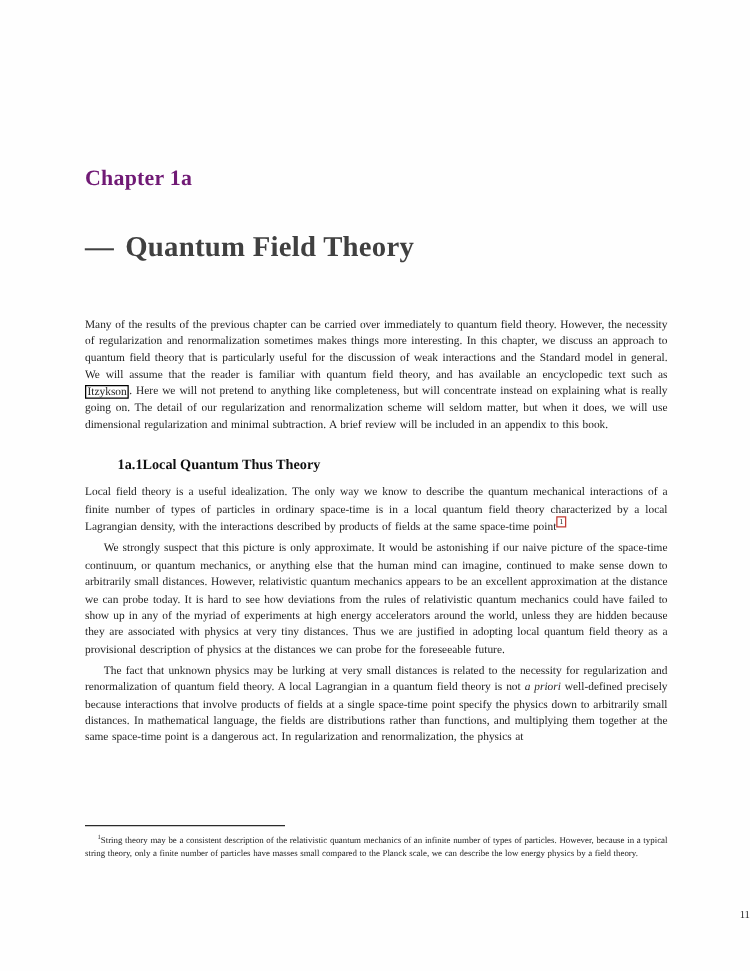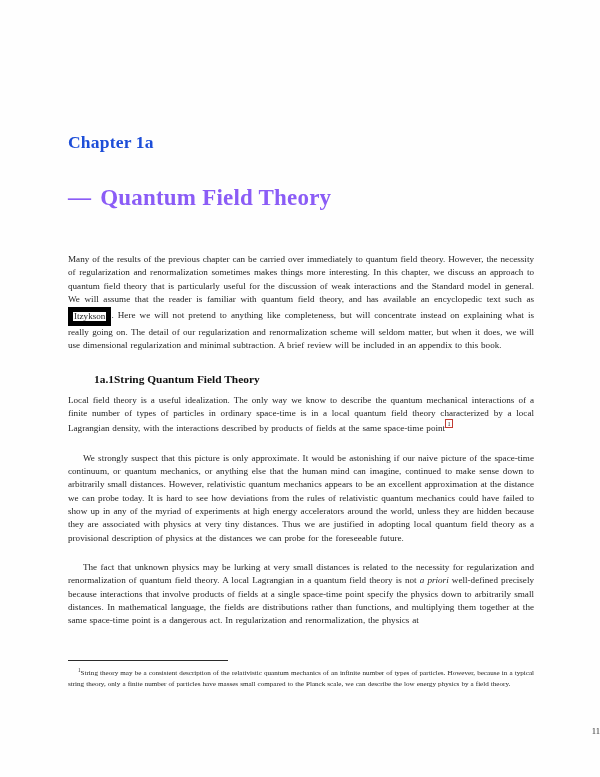--- a/index.html
+++ b/index.html
@@ -27,29 +27,29 @@
     position: absolute;
     left: 68px;
     top: 132px;
     width: 466px;
   }
 
   .chapter-label {
     font-size: 17.5px;
     font-weight: bold;
     letter-spacing: 0.2px;
-    color: #1d4ed8;
+    color: #701a75;
     margin: 0 0 32px 0;
     font-family: "Liberation Serif", "DejaVu Serif", serif;
   }
 
   .chapter-title {
     font-size: 23px;
     font-weight: bold;
-    color: #8b5cf6;
+    color: #404040;
     margin: 0 0 42px 0;
     letter-spacing: 0.2px;
     white-space: nowrap;
   }
   .chapter-title .emdash {
     display: inline-block;
     margin-right: 9px;
   }
 
   p.body-par {
@@ -59,39 +59,39 @@
     text-justify: inter-word;
     margin: 0;
     color: #1d1d1d;
     letter-spacing: 0.01px;
     word-spacing: 0.55px;
   }
   p.body-par.indent {
     text-indent: 15px;
   }
   p.body-par + p.body-par {
-    margin-top: 16px;
+    margin-top: 4px;
   }
 
   .sec-heading {
     font-size: 11.4px;
     font-weight: bold;
     color: #101010;
     margin: 20px 0 9px 0;
   }
   .sec-heading .sec-num {
     display: inline-block;
     min-width: 46px;
     text-align: right;
   }
 
   
   .cite-box {
     display: inline-block;
-    border: 5px solid #000000;
+    border: 1px solid #000000;
     padding: 0 1px;
     line-height: 9.5px;
     color: #1d1d1d;
     position: relative;
     top: 0.5px;
   }
 
   
   .fn-ref {
     display: inline-block;
@@ -151,21 +151,21 @@
   <div class="content">
 
     <h1 class="chapter-label">Chapter 1a</h1>
 
     <h2 class="chapter-title">
       <span class="emdash">—</span><span>Quantum Field Theory</span>
     </h2>
 
     <p class="body-par"><span>Many of the results of the previous chapter can be carried over immediately to quantum field theory. However, the necessity of regularization and renormalization sometimes makes things more interesting. In this chapter, we discuss an approach to quantum field theory that is particularly useful for the discussion of weak interactions and the Standard model in general. We will assume that the reader is familiar with quantum field theory, and has available an encyclopedic text such as </span><span class="cite-box">Itzykson</span><span>. Here we will not pretend to anything like completeness, but will concentrate instead on explaining what is really going on. The detail of our regularization and renormalization scheme will seldom matter, but when it does, we will use dimensional regularization and minimal subtraction. A brief review will be included in an appendix to this book.</span></p>
 
-    <h3 class="sec-heading"><span class="sec-num">1a.1</span><span>String Quantum Field Theory</span></h3>
+    <h3 class="sec-heading"><span class="sec-num">1a.1</span><span>Local Quantum Thus Theory</span></h3>
 
     <p class="body-par"><span>Local field theory is a useful idealization. The only way we know to describe the quantum mechanical interactions of a finite number of types of particles in ordinary space-time is in a local quantum field theory characterized by a local Lagrangian density, with the interactions described by products of fields at the same space-time point</span><span class="fn-ref">1</span></p>
 
     <p class="body-par indent">We strongly suspect that this picture is only approximate. It would be astonishing if our naive picture of the space-time continuum, or quantum mechanics, or anything else that the human mind can imagine, continued to make sense down to arbitrarily small distances. However, relativistic quantum mechanics appears to be an excellent approximation at the distance we can probe today. It is hard to see how deviations from the rules of relativistic quantum mechanics could have failed to show up in any of the myriad of experiments at high energy accelerators around the world, unless they are hidden because they are associated with physics at very tiny distances. Thus we are justified in adopting local quantum field theory as a provisional description of physics at the distances we can probe for the foreseeable future.</p>
 
     <p class="body-par indent"><span>The fact that unknown physics may be lurking at very small distances is related to the necessity for regularization and renormalization of quantum field theory. A local Lagrangian in a quantum field theory is not </span><i>a priori</i><span> well-defined precisely because interactions that involve products of fields at a single space-time point specify the physics down to arbitrarily small distances. In mathematical language, the fields are distributions rather than functions, and multiplying them together at the same space-time point is a dangerous act. In regularization and renormalization, the physics at</span></p>
 
   </div>
 
   <div class="footnote-area">

